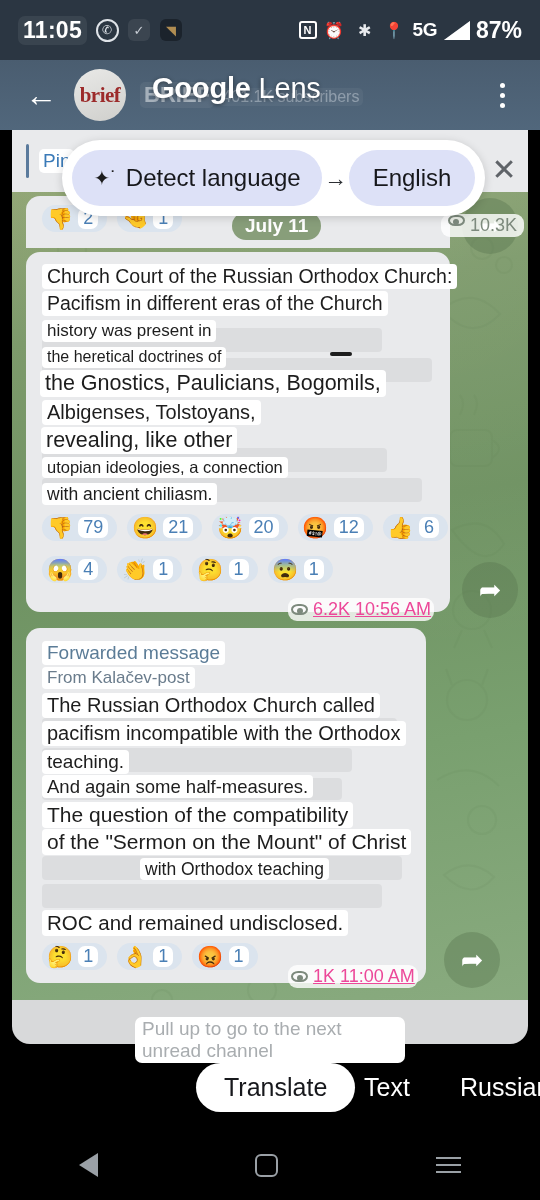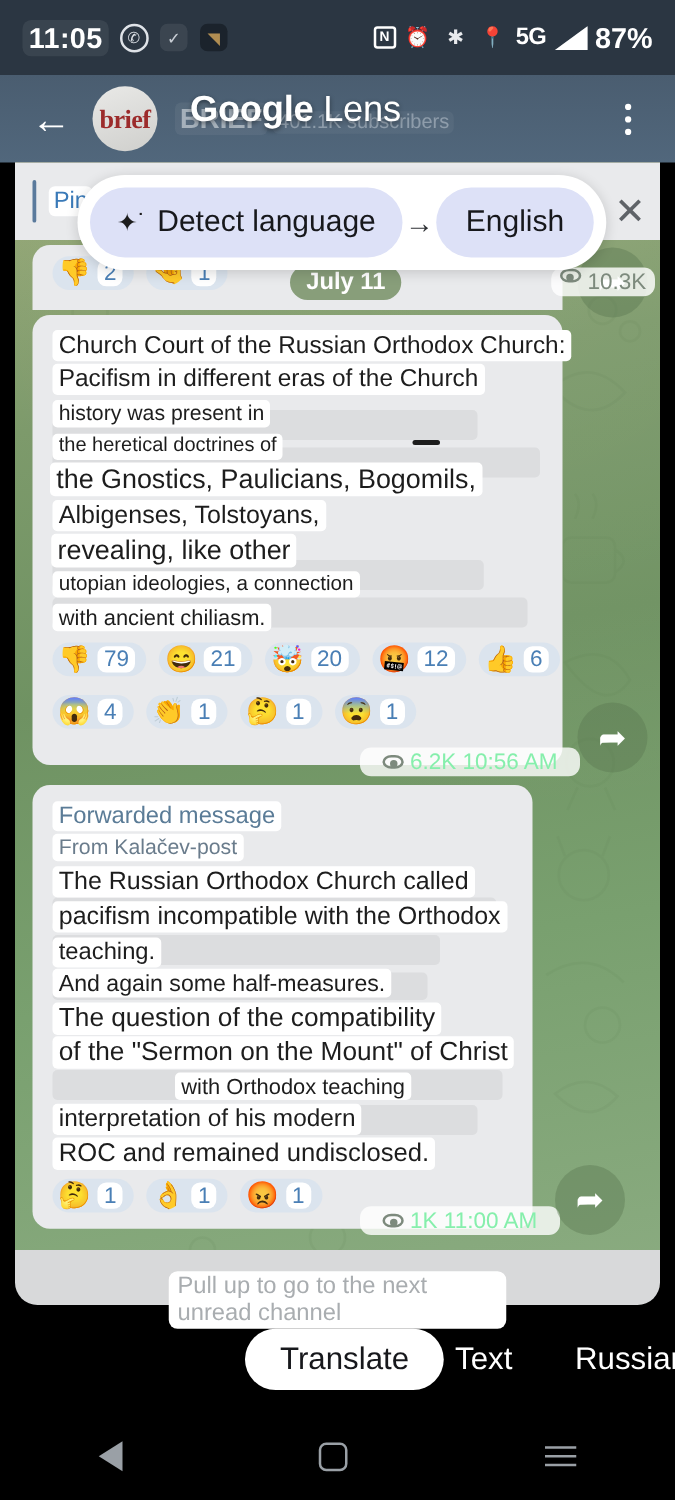--- a/index.html
+++ b/index.html
@@ -97,21 +97,21 @@
 
   
   .rrow { position:absolute; display:flex; gap:10px; }
   .pill { display:flex; align-items:center; gap:5px; background:#dbe4ee;
     border-radius:17px; padding:3px 9px 3px 5px; }
   .pill .em { font-size:21px; line-height:1; }
   .pill .cnt { background:#fff; border-radius:7px; color:#4a7fb5; font-size:18px;
     font-weight:500; padding:0 5px; }
 
   .meta { position:absolute; background:rgba(255,255,255,.8); border-radius:9px;
-    padding:1px 18px; color:#86efac; font-size:18px; display:flex; align-items:center; gap:5px; }
+    padding:1px 3px; color:#ec4899; font-size:18px; display:flex; align-items:center; gap:5px;text-decoration:underline; }
   .eye { width:17px; height:11px; border-radius:50%/60%; border:2.2px solid #7d8a7d;
     display:inline-block; position:relative; }
   .eye::after { content:""; position:absolute; left:3.5px; top:1.5px; width:6px;height:6px;
     border-radius:50%; background:#7d8a7d; }
 
   .fwdbtn { position:absolute; width:56px; height:56px; border-radius:50%;
     background:rgba(90,120,80,.42); display:flex; align-items:center;
     justify-content:center; color:#fff; font-size:27px; }
 
   .dash { position:absolute; left:330px; top:352px; width:22px; height:4px;
@@ -331,21 +331,20 @@
 
   <div class="tline" style="left:42px;top:641px;font-size:19px;color:#5b7c97;">Forwarded message</div>
   <div class="tline" style="left:42px;top:693px;font-size:20px;">The Russian Orthodox Church called</div>
   <div class="tline" style="left:42px;top:667px;font-size:17px;color:#6a7c8c;">From Kalačev-post</div>
   <div class="tline" style="left:42px;top:721px;font-size:20px;">pacifism incompatible with the Orthodox</div>
   <div class="tline" style="left:42px;top:750px;font-size:19px;">teaching.</div>
   <div class="tline" style="left:42px;top:775px;font-size:18.5px;">And again some half-measures.</div>
   <div class="tline" style="left:42px;top:802px;font-size:21px;">The question of the compatibility</div>
   <div class="tline" style="left:42px;top:829px;font-size:21px;">of the "Sermon on the Mount" of Christ</div>
   <div class="tline" style="left:140px;top:858px;font-size:17.5px;">with Orthodox teaching</div>
-  <div class="tline" style="left:42px;top:883px;font-size:19.5px;">interpretation of his modern</div>
   <div class="tline" style="left:42px;top:910px;font-size:20.5px;">ROC and remained undisclosed.</div>
 
   <div class="rrow" style="left:42px;top:943px;">
     <div class="pill">
       <span class="em">🤔</span>
       <span class="cnt">1</span>
       </div>
     <div class="pill">
       <span class="em">👌</span>
       <span class="cnt">1</span>

